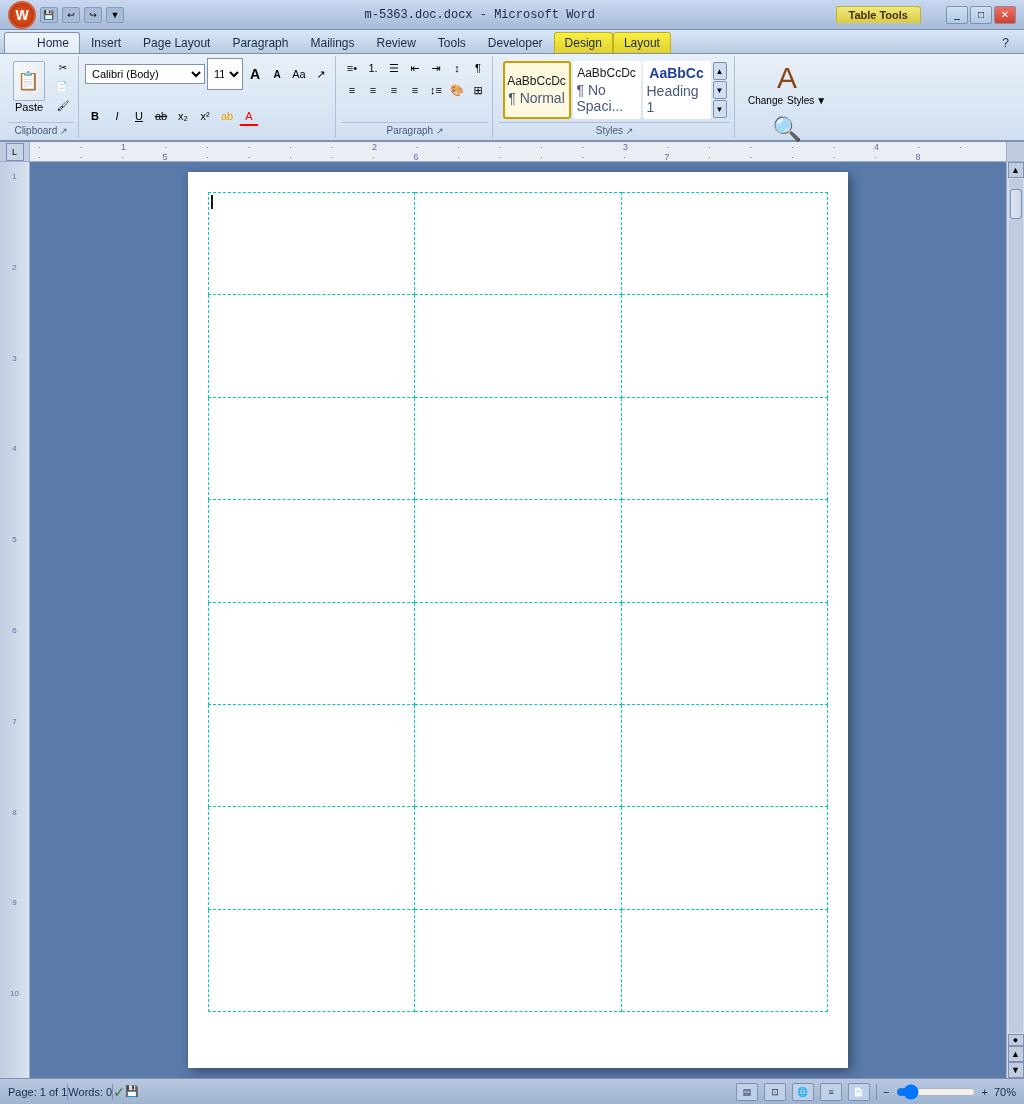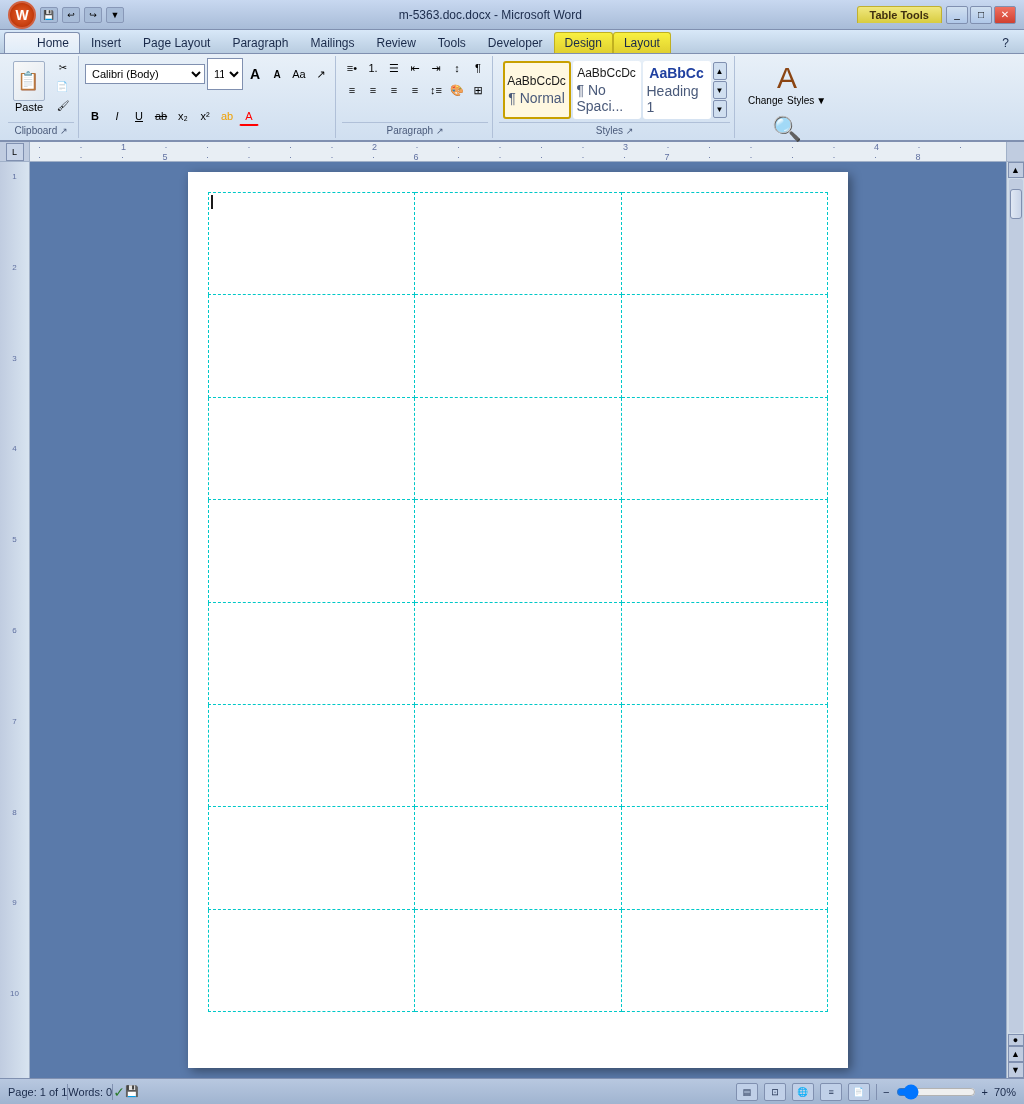--- a/index.html
+++ b/index.html
@@ -14,21 +14,21 @@
       border-bottom: 1px solid #8090b0;
     }
     .title-bar-left { display: flex; align-items: center; gap: 4px; }
     .office-button {
       width: 28px; height: 28px; background: radial-gradient(circle, #e86030 0%, #c84010 60%, #a02000 100%);
       border-radius: 50%; display: flex; align-items: center; justify-content: center;
       color: white; font-weight: bold; font-size: 14px; cursor: pointer;
       border: 2px solid #d06040;
     }
     .title-icon { width: 18px; height: 16px; background: #a8bcd8; border: 1px solid #8898b8; border-radius: 2px; display: flex; align-items: center; justify-content: center; font-size: 9px; cursor: pointer; }
-    .title-text { flex: 1; text-align: center; font-size: 12px; color: #1a2a4a; font-weight: normal; }
+    .title-text { flex: 1; text-align: center; font-size: 12px; color: #1a2a4a; font-weight: normal; font-family: Liberation Mono, monospace; }
     .table-tools-tab {
       background: linear-gradient(to bottom, #f0e880 0%, #d8cc40 100%);
       padding: 2px 12px; border-radius: 3px 3px 0 0; font-size: 11px; font-weight: bold; color: #403010;
       border: 1px solid #c0b030; border-bottom: none;
     }
     .window-controls { display: flex; gap: 2px; }
     .win-btn { width: 22px; height: 18px; border: 1px solid #8090b0; border-radius: 2px; display: flex; align-items: center; justify-content: center; font-size: 10px; cursor: pointer; background: linear-gradient(to bottom, #d0e0f0, #b0c8e8); }
     .win-btn.close { background: linear-gradient(to bottom, #f07060, #d04030); color: white; }
 
     
@@ -185,21 +185,21 @@
 
 <div class="title-bar">
   <div class="title-bar-left">
     <div class="office-button">W</div>
     <div class="title-icon">💾</div>
     <div class="title-icon">↩</div>
     <div class="title-icon">↪</div>
     <div class="title-icon">▼</div>
   </div>
   <div class="title-text">m-5363.doc.docx - Microsoft Word</div>
-  <div style="display:flex;align-items:center;gap:4px;">
+  <div style="display:flex;align-items:center;gap:25px;">
     <div class="table-tools-tab">Table Tools</div>
     <div class="window-controls">
       <div class="win-btn">_</div>
       <div class="win-btn">□</div>
       <div class="win-btn close">✕</div>
     </div>
   </div>
 </div>
 
 <div class="ribbon-tabs">

